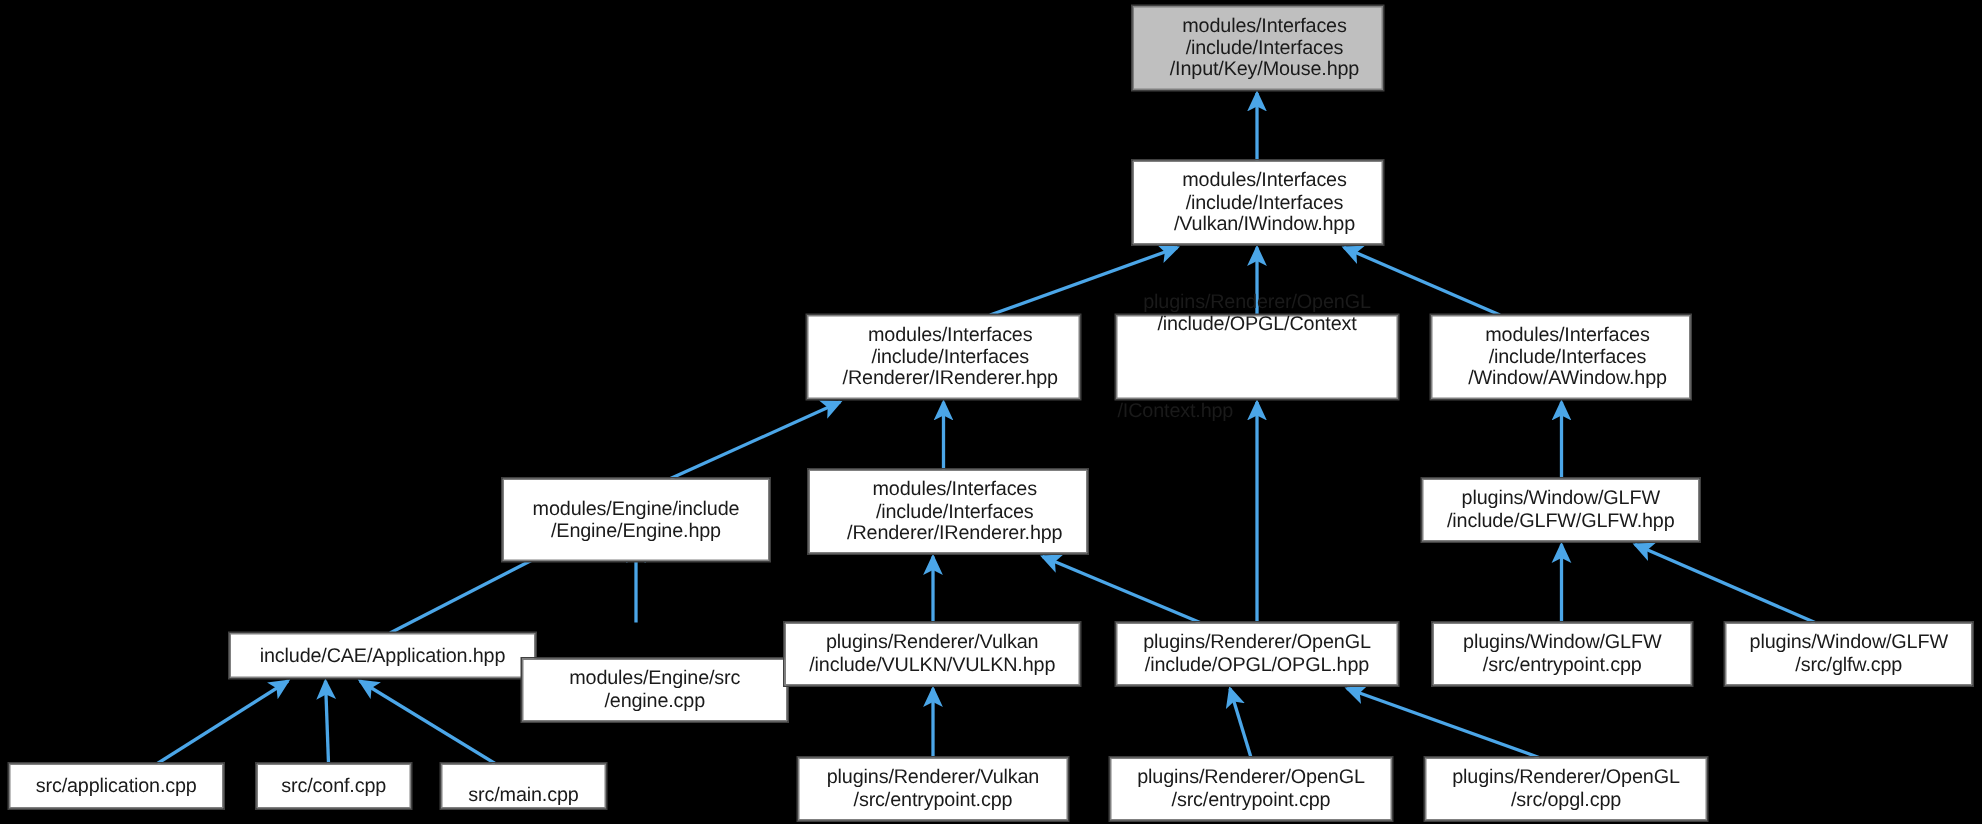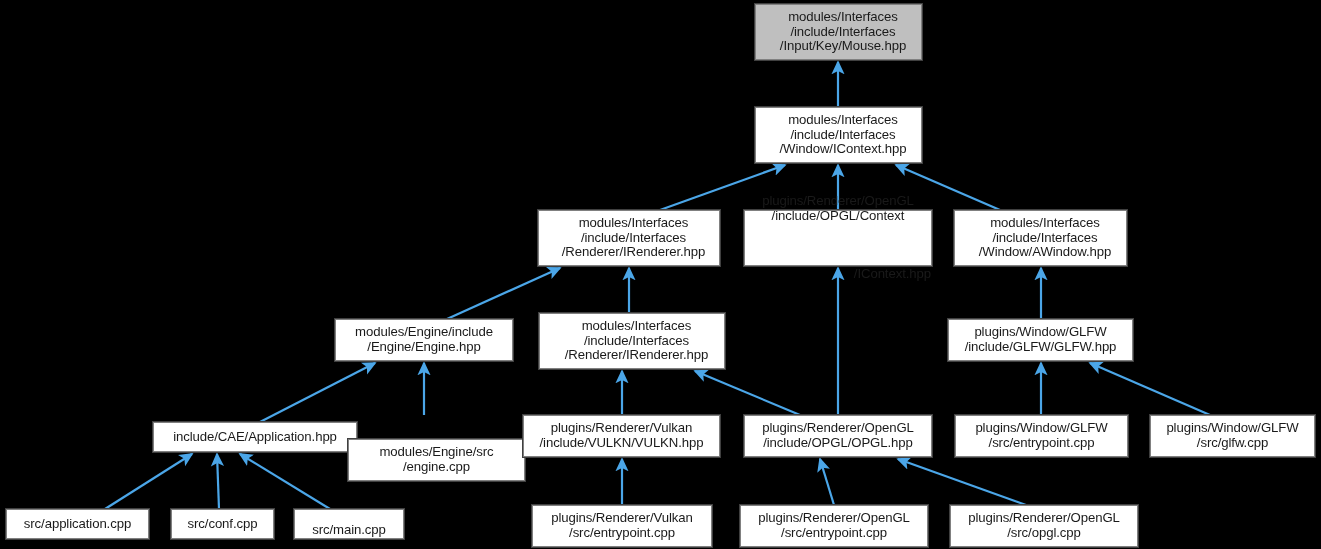--- a/index.html
+++ b/index.html
@@ -83,25 +83,25 @@
         <line x1="105" y1="509" x2="192" y2="454" stroke="#4ba6e8" stroke-width="2.2" marker-end="url(#arrowhead)"></line>
         <line x1="219" y1="509" x2="217" y2="454" stroke="#4ba6e8" stroke-width="2.2" marker-end="url(#arrowhead)"></line>
         <line x1="330" y1="509" x2="240" y2="454" stroke="#4ba6e8" stroke-width="2.2" marker-end="url(#arrowhead)"></line>
         <line x1="622" y1="505" x2="622" y2="459" stroke="#4ba6e8" stroke-width="2.2" marker-end="url(#arrowhead)"></line>
         <line x1="834" y1="505" x2="820" y2="459" stroke="#4ba6e8" stroke-width="2.2" marker-end="url(#arrowhead)"></line>
         <line x1="1026" y1="505" x2="898" y2="459" stroke="#4ba6e8" stroke-width="2.2" marker-end="url(#arrowhead)"></line>
       </g>
   </svg>
   <div id="nodes-group">
       <div class="node current leftalign" style="left: 755px; top: 4px; width: 167px; height: 56px;"><span class="line">modules/Interfaces</span><span class="line">/include/Interfaces</span><span class="line">/Input/Key/Mouse.hpp</span></div>
-      <div class="node leftalign" style="left: 755px; top: 107px; width: 167px; height: 56px;"><span class="line">modules/Interfaces</span><span class="line">/include/Interfaces</span><span class="line">/Window/IContext.hpp</span></div>
+      <div class="node leftalign" style="left: 755px; top: 107px; width: 167px; height: 56px;"><span class="line">modules/Interfaces</span><span class="line">/include/Interfaces</span><span class="line">/Vulkan/IWindow.hpp</span></div>
       <div class="node leftalign" style="left: 538px; top: 210px; width: 182px; height: 56px;"><span class="line">modules/Interfaces</span><span class="line">/include/Interfaces</span><span class="line">/Renderer/IRenderer.hpp</span></div>
-      <div class="node" style="left: 744px; top: 210px; width: 188px; height: 56px;"><span class="line">plugins/Renderer/OpenGL</span><span class="line">/include/OPGL/Context</span><span class="line" style="text-align: right; padding-left: 0px; margin-top: 44px;">/IContext.hpp</span></div>
+      <div class="node" style="left: 744px; top: 210px; width: 188px; height: 56px;"><span class="line">plugins/Renderer/OpenGL</span><span class="line">/include/OPGL/Context</span><span class="line" style="text-align: left; padding-left: 0px; margin-top: 44px;">/IContext.hpp</span></div>
       <div class="node leftalign" style="left: 954px; top: 210px; width: 173px; height: 56px;"><span class="line">modules/Interfaces</span><span class="line">/include/Interfaces</span><span class="line">/Window/AWindow.hpp</span></div>
-      <div class="node" style="left: 335px; top: 319px; width: 178px; height: 42px;"><span class="line">modules/Engine/include</span><span class="line">/Engine/Engine.hpp</span></div>
+      <div class="node" style="left: 335px; top: 319px; width: 178px; height: 55px;"><span class="line">modules/Engine/include</span><span class="line">/Engine/Engine.hpp</span></div>
       <div class="node leftalign" style="left: 539px; top: 313px; width: 186px; height: 56px;"><span class="line">modules/Interfaces</span><span class="line">/include/Interfaces</span><span class="line">/Renderer/IRenderer.hpp</span></div>
       <div class="node" style="left: 948px; top: 319px; width: 185px; height: 42px;"><span class="line">plugins/Window/GLFW</span><span class="line">/include/GLFW/GLFW.hpp</span></div>
       <div class="node" style="left: 121px; top: 422px; width: 204px; height: 30px; margin-left: 32px;"><span class="line">include/CAE/Application.hpp</span></div>
       <div class="node" style="left: 348px; top: 439px; width: 177px; height: 42px;"><span class="line">modules/Engine/src</span><span class="line">/engine.cpp</span></div>
       <div class="node" style="left: 523px; top: 415px; width: 197px; height: 42px;"><span class="line">plugins/Renderer/Vulkan</span><span class="line">/include/VULKN/VULKN.hpp</span></div>
       <div class="node" style="left: 744px; top: 415px; width: 188px; height: 42px;"><span class="line">plugins/Renderer/OpenGL</span><span class="line">/include/OPGL/OPGL.hpp</span></div>
       <div class="node" style="left: 955px; top: 415px; width: 173px; height: 42px;"><span class="line">plugins/Window/GLFW</span><span class="line">/src/entrypoint.cpp</span></div>
       <div class="node" style="left: 1150px; top: 415px; width: 165px; height: 42px;"><span class="line">plugins/Window/GLFW</span><span class="line">/src/glfw.cpp</span></div>
       <div class="node" style="left: 6px; top: 509px; width: 143px; height: 30px;"><span class="line">src/application.cpp</span></div>
       <div class="node" style="left: 171px; top: 509px; width: 103px; height: 30px;"><span class="line">src/conf.cpp</span></div>

